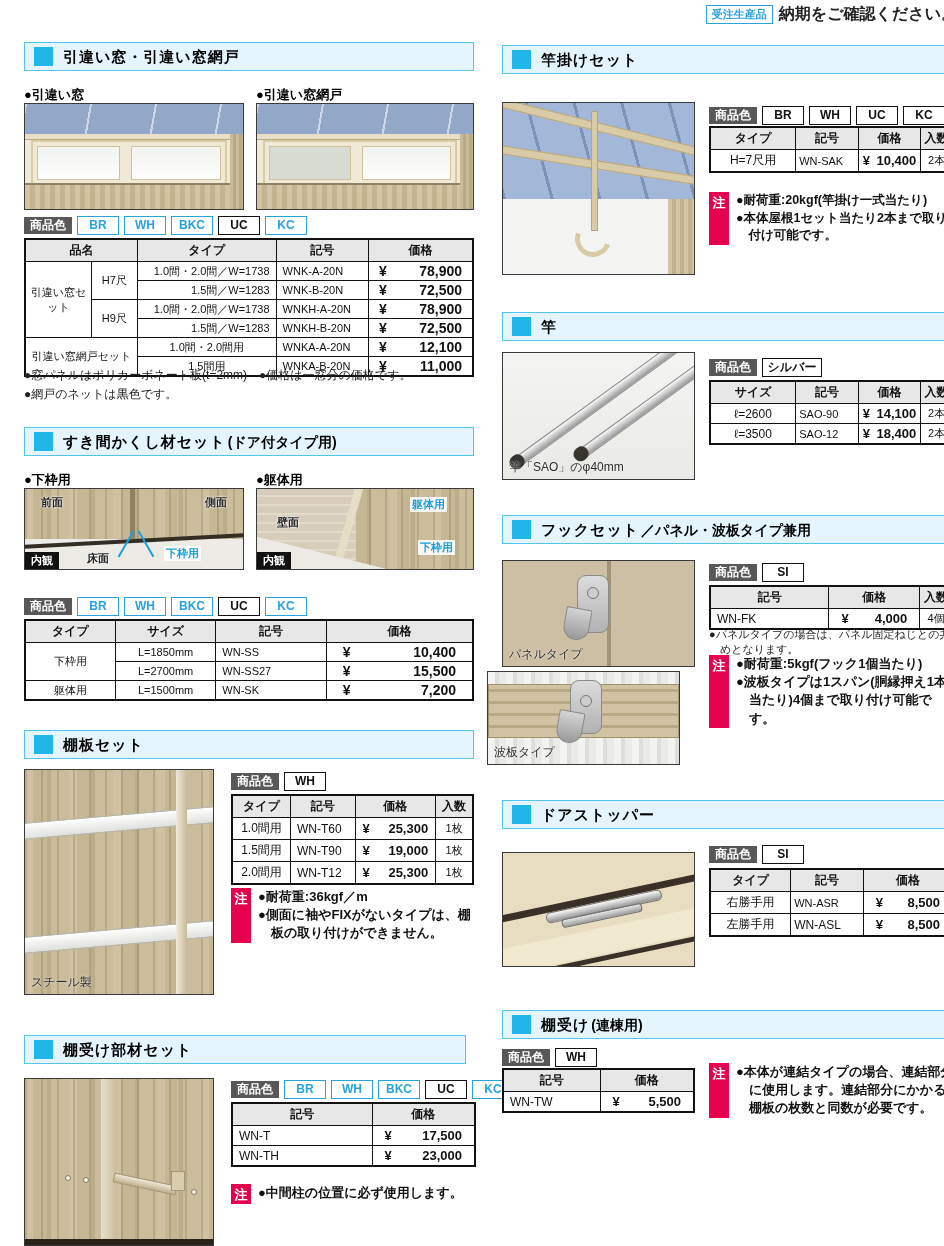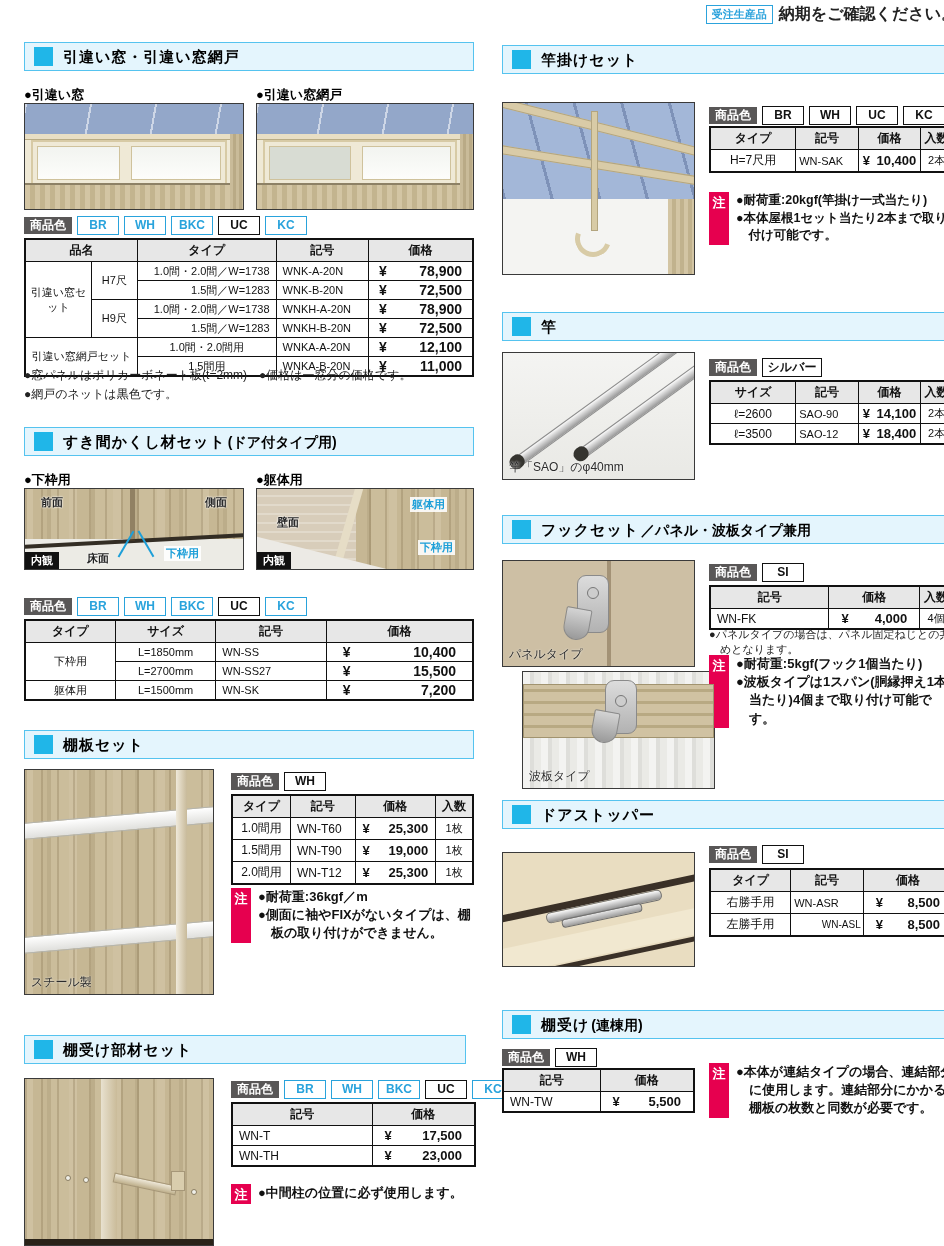--- a/index.html
+++ b/index.html
@@ -620,21 +620,21 @@
   </div>
 
   <div class="photo" style="top:560px;left:483px;width:193px;height:107px;background:#cdbfa4;">
     <div style="position:absolute;left:104px;top:0;bottom:0;width:4px;background:rgba(100,80,50,.4);"></div>
     <div class="hk-plate" style="left:74px;top:14px;">
       <span class="hk-screw"></span>
       <span class="hk-hook"></span>
     </div>
     <span class="photo-cap">パネルタイプ</span>
   </div>
-  <div class="photo wavewall" style="top:671px;left:503px;width:193px;height:118px;text-align:right;">
+  <div class="photo wavewall" style="top:671px;left:468px;width:193px;height:94px;text-align:right;">
     <div class="rail"></div>
     <div class="hk-plate" style="left:82px;top:8px;height:52px;">
       <span class="hk-screw" style="top:14px;"></span>
       <span class="hk-hook" style="top:30px;"></span>
     </div>
     <span class="photo-cap">波板タイプ</span>
   </div>
 
   <div class="colors-row" style="top:563px;left:690px;">
     <span class="colors-label">商品色</span>
@@ -711,21 +711,21 @@
       <td class="l" style="padding-left:3px;font-size:11px;">WN-ASR</td>
       <td class="price">
             <div class="pricebox" style="padding:0 10px;">
               <span>¥</span>
               <span class="num">8,500</span>
             </div>
           </td>
     </tr>
     <tr>
       <td class="c">左勝手用</td>
-      <td class="l" style="padding-left:3px;font-size:10px;text-align:right;">WN-ASL</td>
+      <td class="l" style="padding-left:3px;font-size:12px;">WN-ASL</td>
       <td class="price">
             <div class="pricebox" style="padding:0 10px;">
               <span>¥</span>
               <span class="num">8,500</span>
             </div>
           </td>
     </tr>
   </tbody>
     </table>
 

